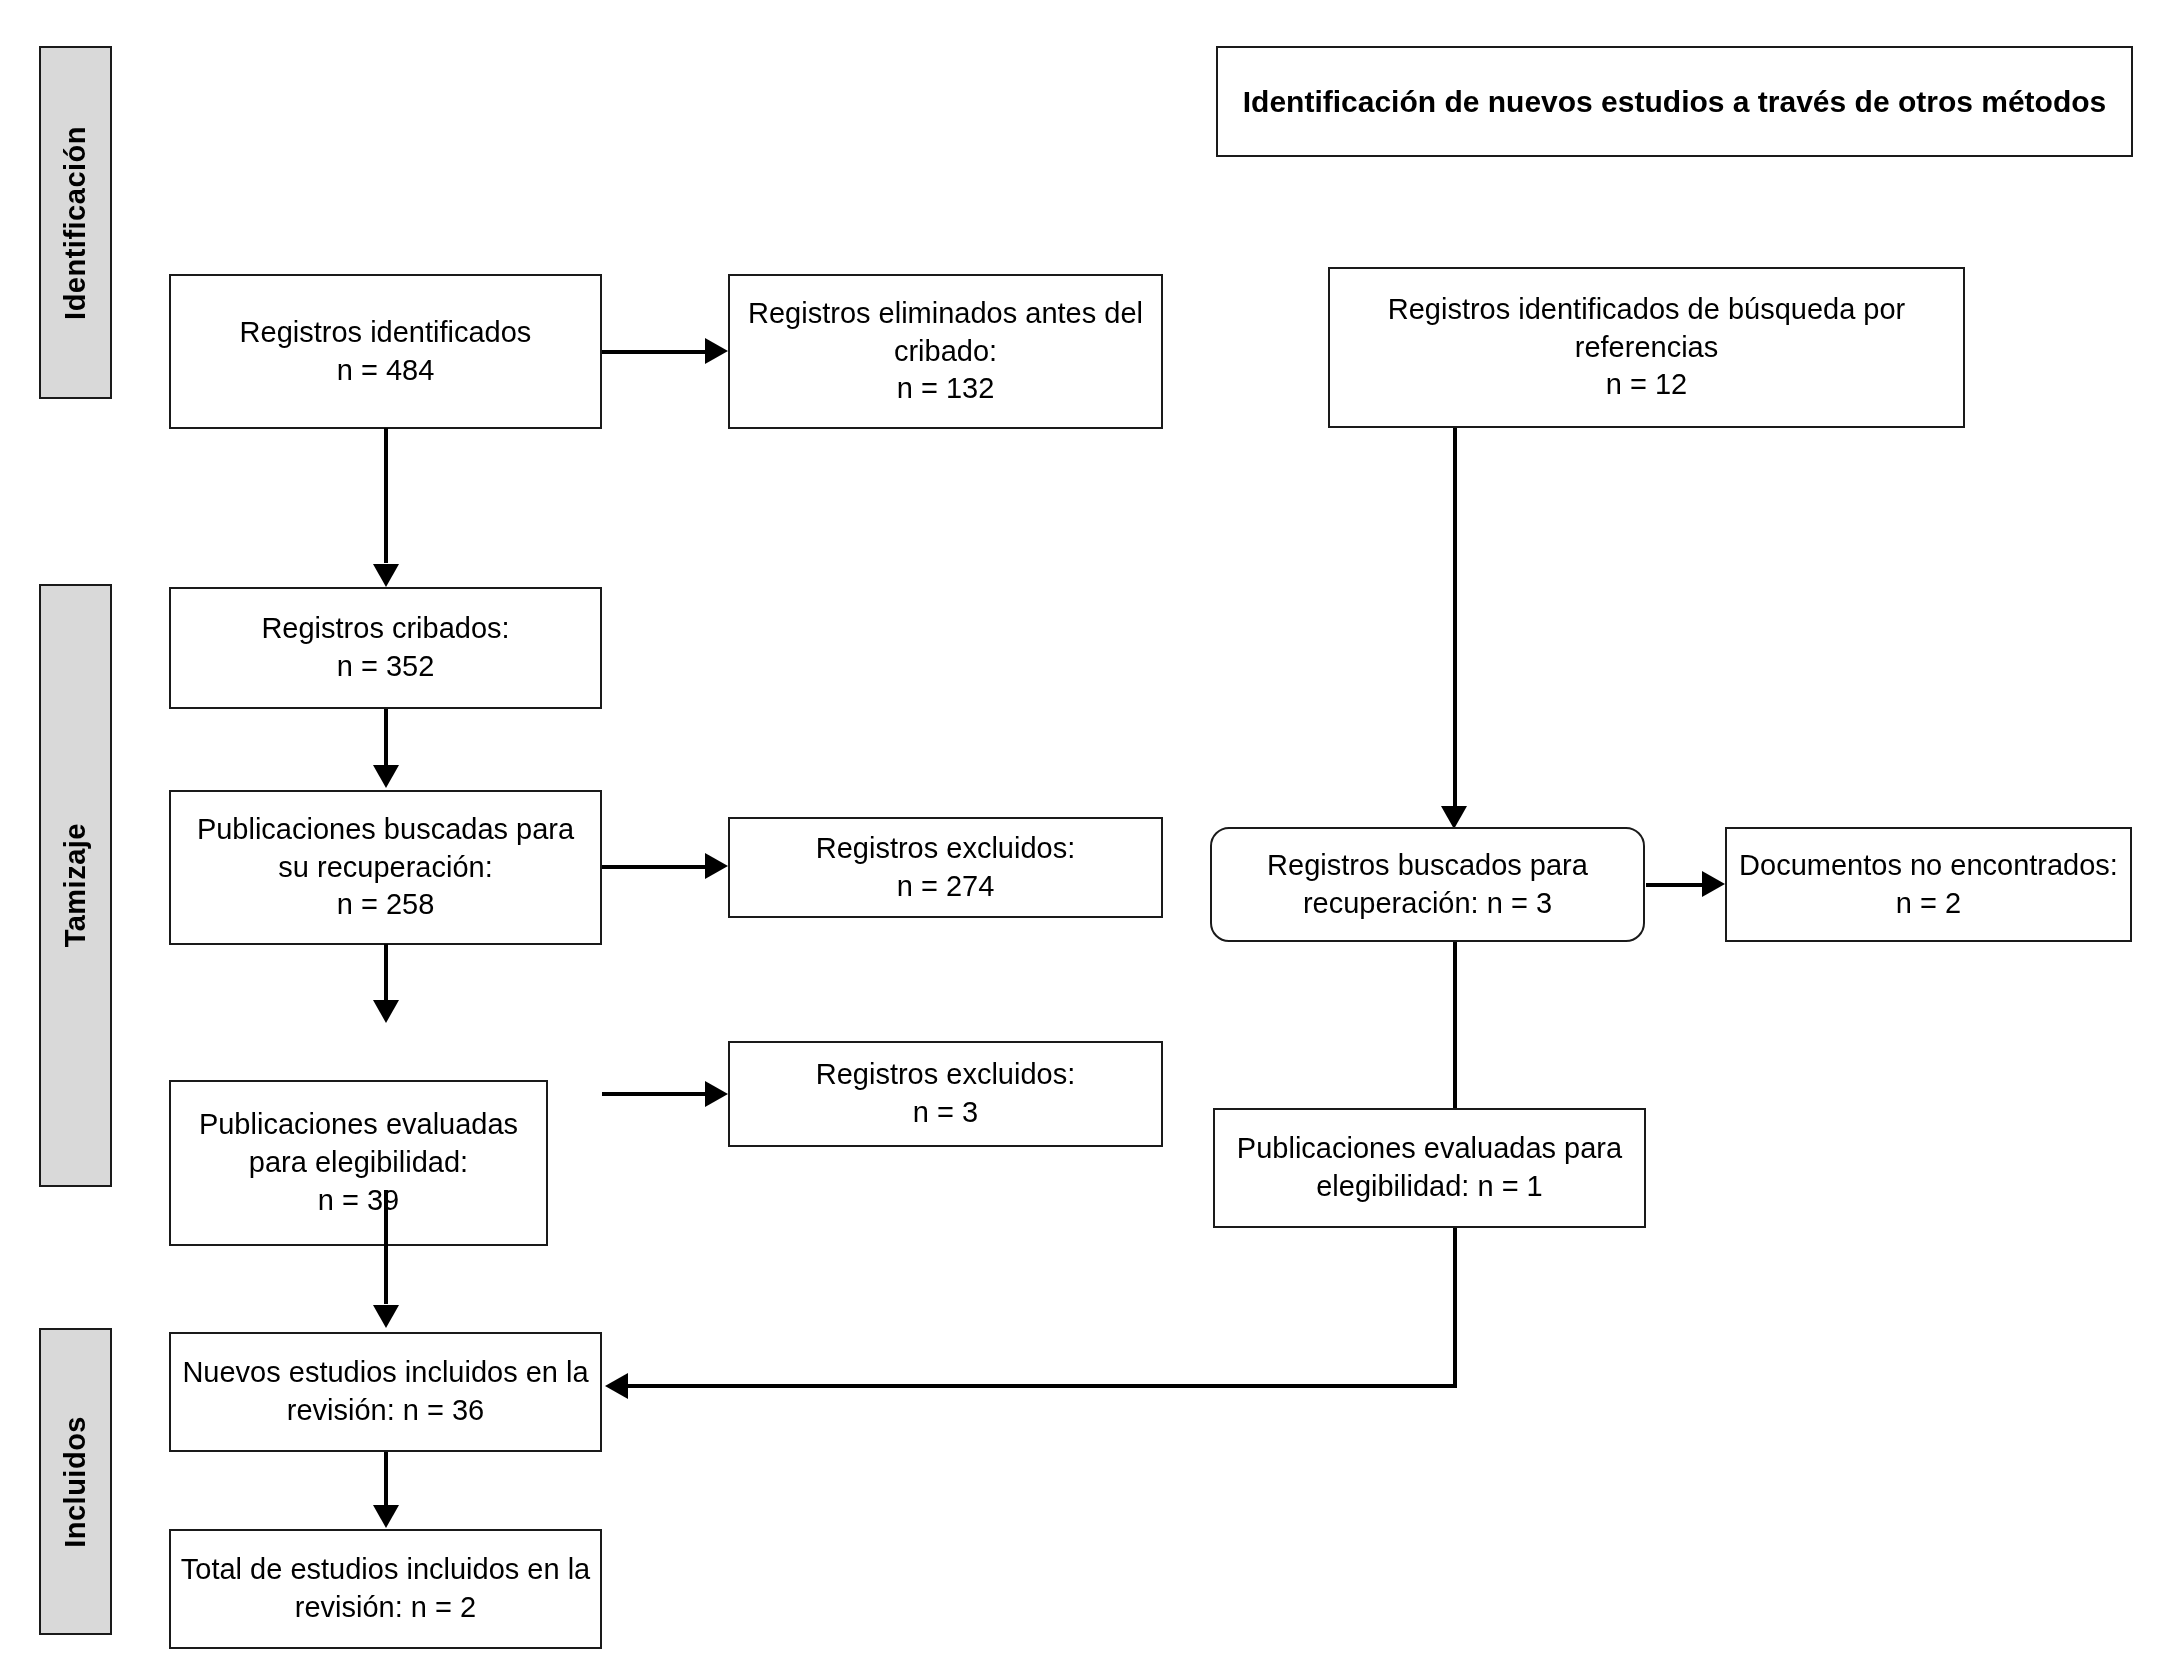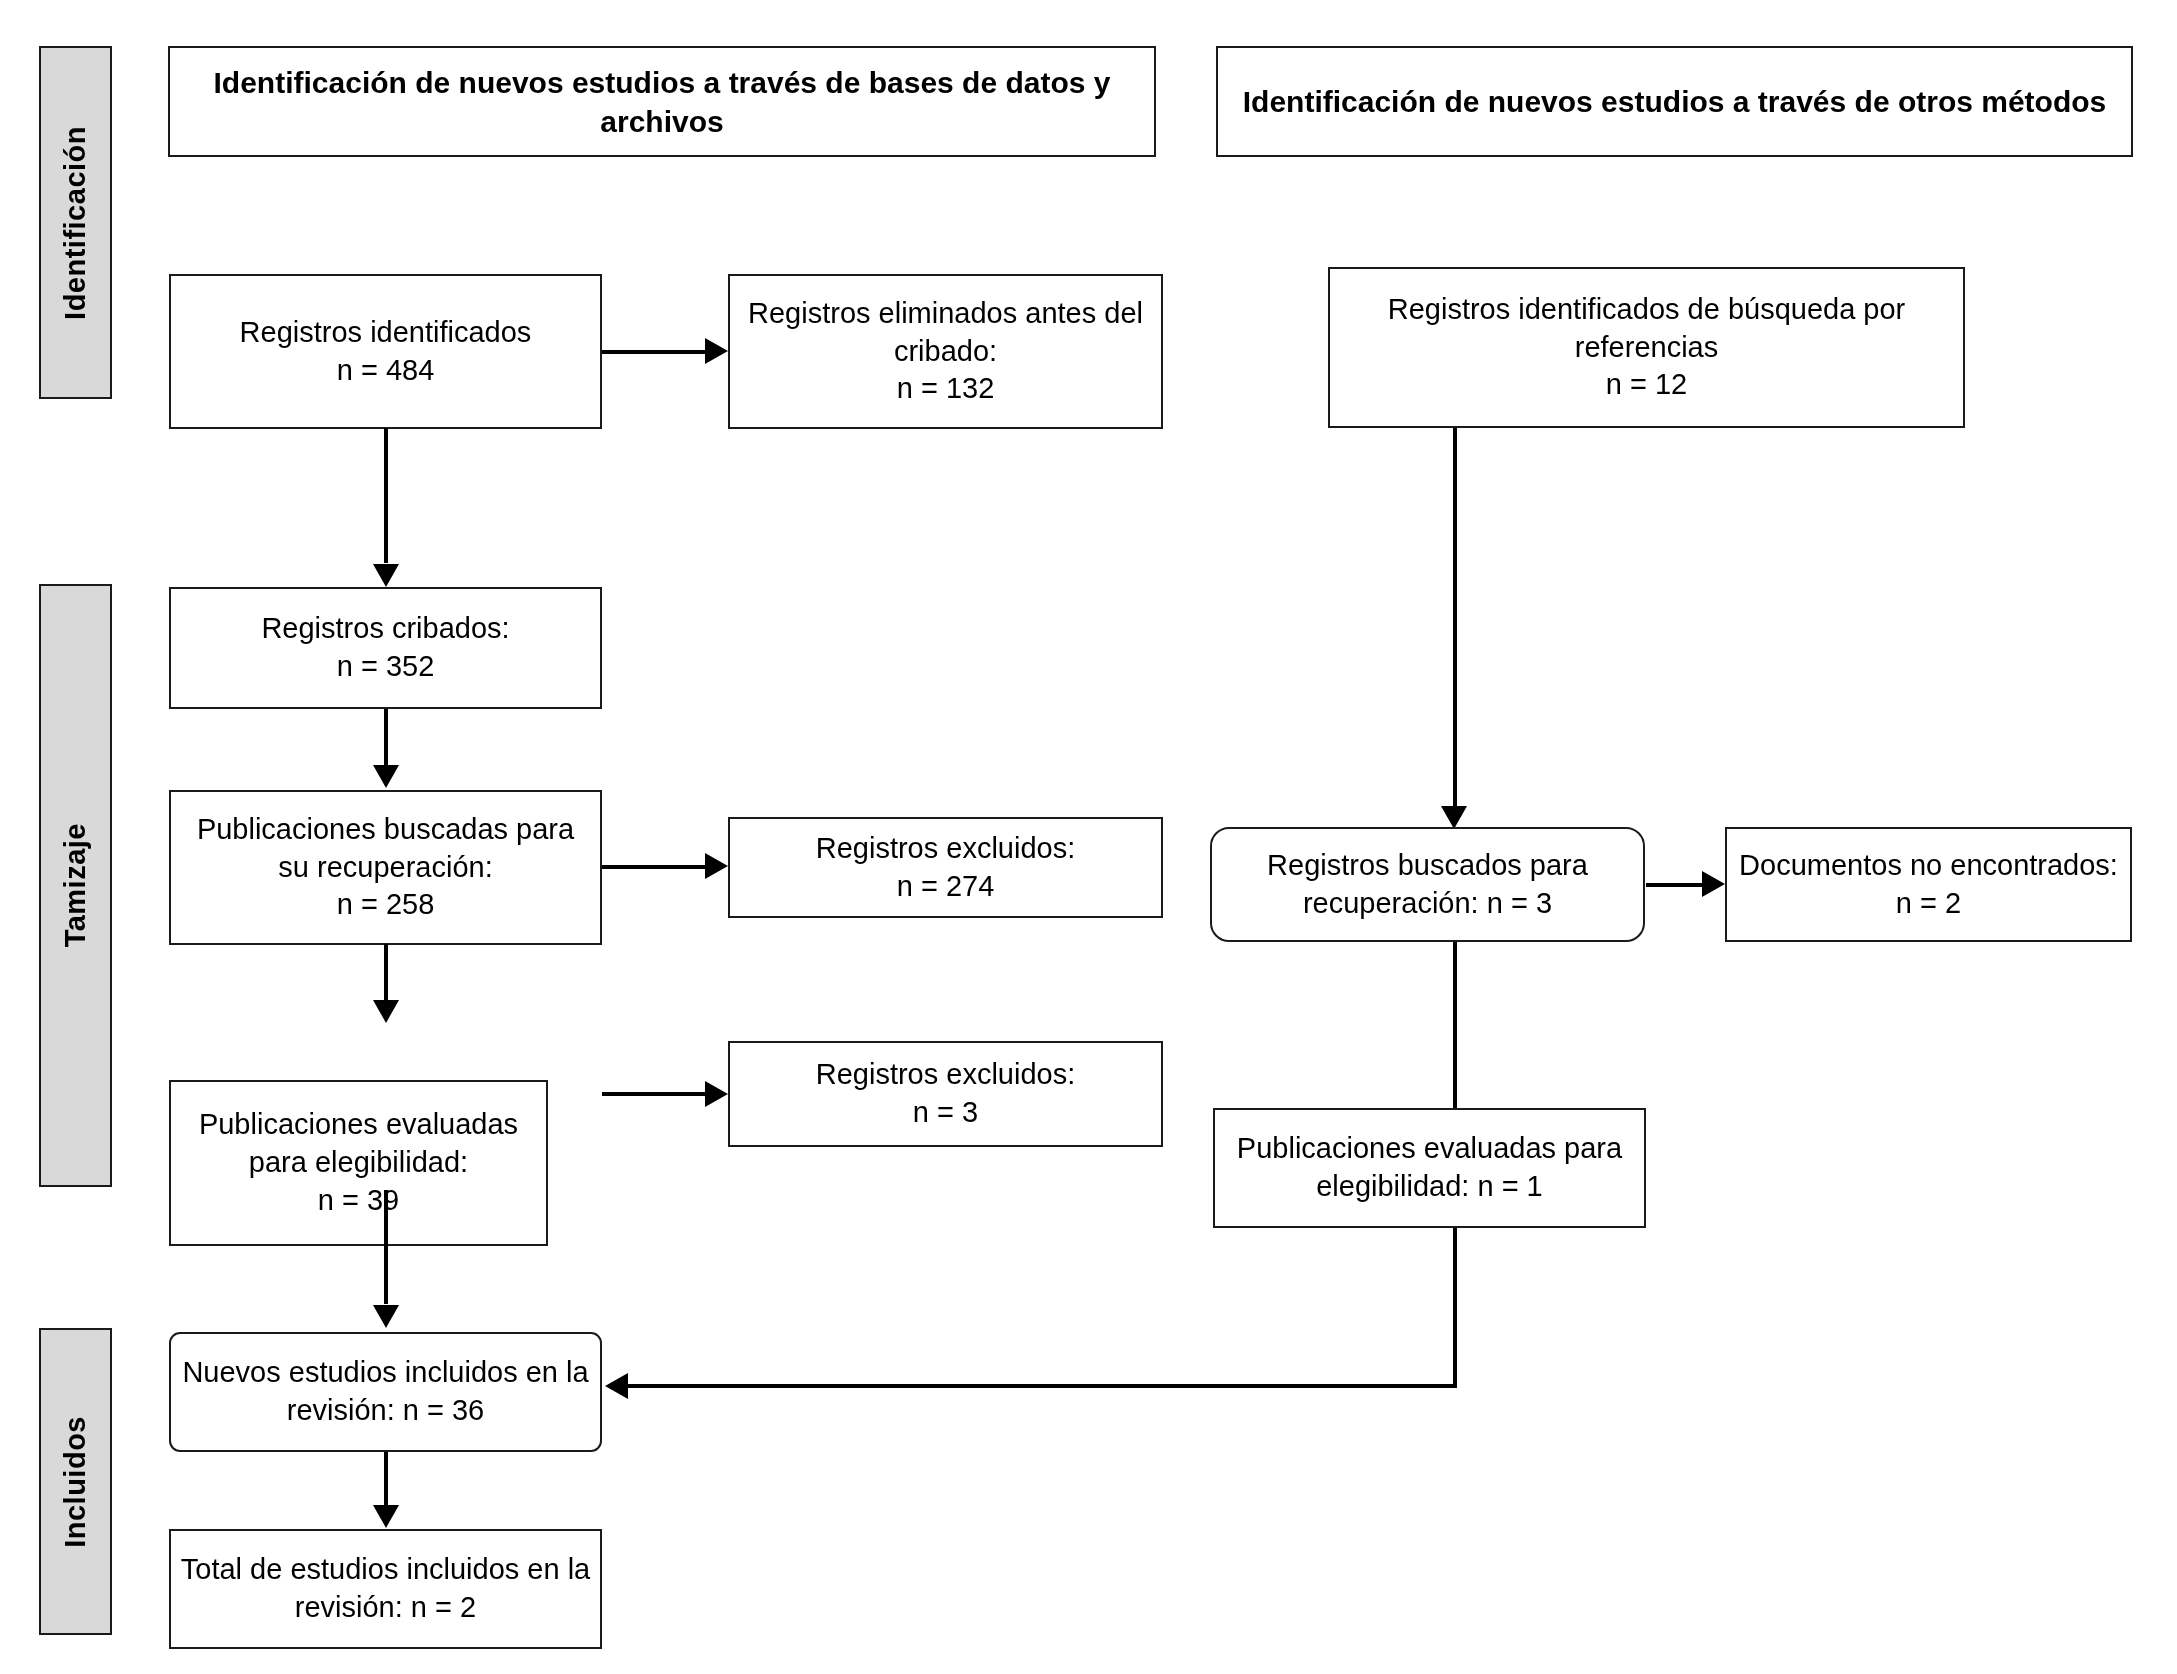--- a/index.html
+++ b/index.html
@@ -95,23 +95,20 @@
   </div>
 
   <div class="band" style="left:39px; top:584px; width:73px; height:603px;">
     <span class="band-label">Tamizaje</span>
   </div>
 
   <div class="band" style="left:39px; top:1328px; width:73px; height:307px;">
     <span class="band-label">Incluidos</span>
   </div>
 
-  <div class="box header-box" style="left:168px; top:46px; width:988px; height:111px;">
-    <span class="box-text">Identificación de nuevos estudios a través de bases de datos y archivos</span>
-  </div>
 
   <div class="box header-box" style="left:1216px; top:46px; width:917px; height:111px;">
     <span class="box-text">Identificación de nuevos estudios a través de otros métodos</span>
   </div>
 
   <div class="box" style="left:169px; top:274px; width:433px; height:155px;">
     <span class="box-text">Registros identificados
 n = 484</span>
   </div>
 
@@ -189,21 +186,21 @@
   <div class="ln ln-h" style="left:602px; top:1092px; width:103px;"></div>
   <div class="arrow arrow-right" style="left:705px; top:1081px;"></div>
 
   <div class="ln ln-v" style="left:384px; top:1190px; height:114px;"></div>
   <div class="arrow arrow-down" style="left:373px; top:1305px;"></div>
 
   <div class="ln ln-v" style="left:1453px; top:1228px; height:160px;"></div>
   <div class="ln ln-h" style="left:628px; top:1384px; width:828px;"></div>
   <div class="arrow arrow-left" style="left:605px; top:1373px;"></div>
 
-  <div class="box" style="left:169px; top:1332px; width:433px; height:120px;border-radius:11px;">
+  <div class="box" style="left:169px; top:1332px; width:433px; height:120px;">
     <span class="box-text">Nuevos estudios incluidos en la revisión: n = 36</span>
   </div>
 
   <div class="ln ln-v" style="left:384px; top:1452px; height:54px;"></div>
   <div class="arrow arrow-down" style="left:373px; top:1505px;"></div>
 
   <div class="box" style="left:169px; top:1529px; width:433px; height:120px;">
     <span class="box-text">Total de estudios incluidos en la revisión: n = 2</span>
   </div>
 

